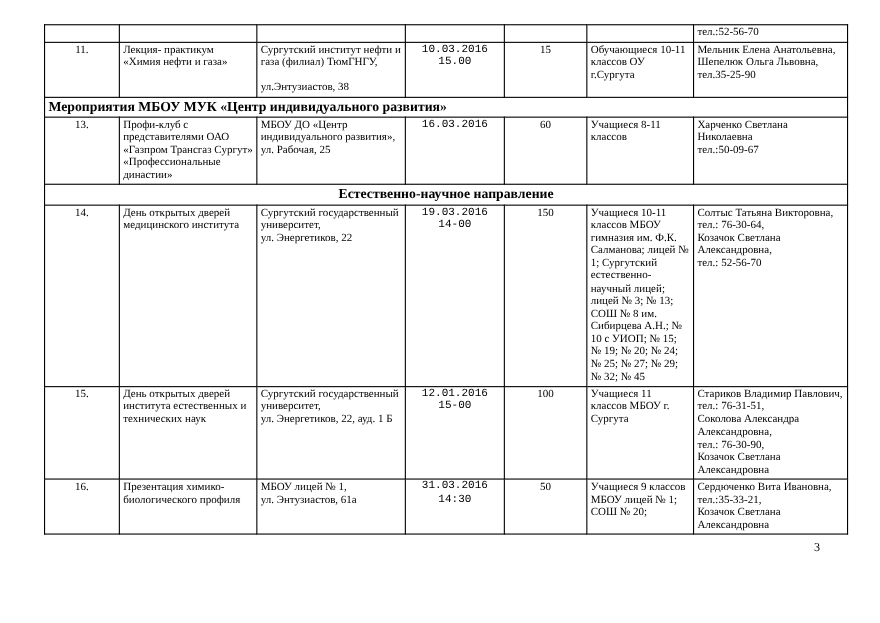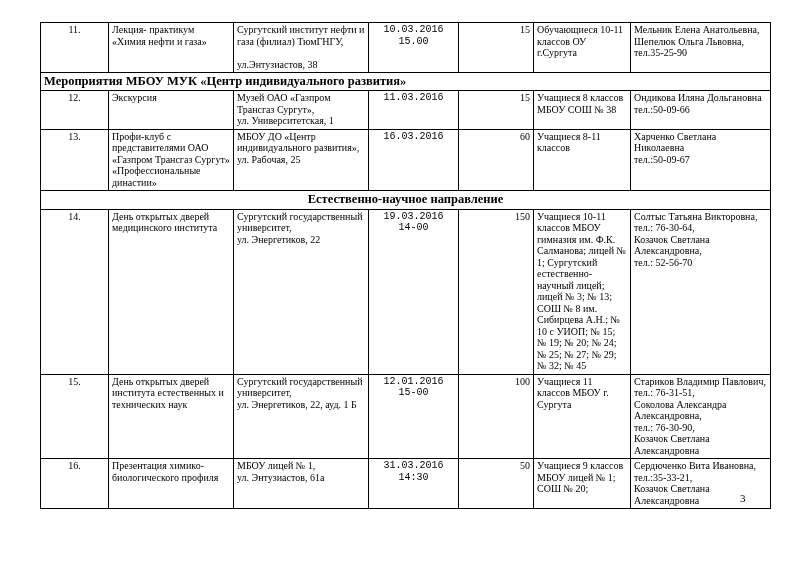--- a/index.html
+++ b/index.html
@@ -28,21 +28,21 @@
   }
   table.schedule td {
     border: 1px solid #000;
     padding: 1px 3px 2px 3px;
     vertical-align: top;
     white-space: pre-line;
     word-wrap: break-word;
   }
   td.c0 { text-align: center; margin-top: 36px; }
   td.c3 { text-align: center; vertical-align: middle; font-family: Liberation Mono, monospace; }
-  td.c4 { text-align: right; vertical-align: middle; }
+  td.c4 { text-align: center; vertical-align: middle; }
   td.section {
     font-weight: bold;
     font-size: 12.5px;
     white-space: normal;
     padding: 1px 4px;
   }
   td.sec-center { text-align: left; }
   td.sec-left  { text-align: center; }
   .page-number {
     position: absolute;
@@ -61,46 +61,44 @@
       <col style="width:68px">
       <col style="width:125px">
       <col style="width:135px">
       <col style="width:90px">
       <col style="width:75px">
       <col style="width:97px">
       <col style="width:140px">
     </colgroup>
     <tbody>
         <tr>
+          <td class="c0"></td>
+          <td class="c1"></td>
+          <td class="c2"></td>
+          <td class="c3"></td>
+          <td class="c4"></td>
+          <td class="c5"></td>
+          <td class="c6">тел.:52-56-70</td>
+        </tr>
+        <tr>
           <td class="c0">11.</td>
           <td class="c1">Лекция- практикум «Химия нефти и газа»</td>
           <td class="c2">Сургутский институт нефти и газа (филиал) ТюмГНГУ,
 
 ул.Энтузиастов, 38</td>
           <td class="c3">10.03.2016
 15.00</td>
           <td class="c4">15</td>
           <td class="c5">Обучающиеся 10-11 классов ОУ г.Сургута</td>
           <td class="c6">Мельник Елена Анатольевна,
 Шепелюк Ольга Львовна,
 тел.35-25-90</td>
         </tr>
         <tr>
           <td colspan="7" class="section sec-center">Мероприятия МБОУ МУК «Центр индивидуального развития»</td>
-        </tr>
-        <tr>
-          <td class="c0">12.</td>
-          <td class="c1">Экскурсия</td>
-          <td class="c2">Музей ОАО «Газпром Трансгаз Сургут»,
-ул. Университетская, 1</td>
-          <td class="c3">11.03.2016</td>
-          <td class="c4">15</td>
-          <td class="c5">Учащиеся 8 классов МБОУ СОШ № 38</td>
-          <td class="c6">Ондикова Иляна Дольгановна
-тел.:50-09-66</td>
         </tr>
         <tr>
           <td class="c0">13.</td>
           <td class="c1">Профи-клуб с представителями ОАО «Газпром Трансгаз Сургут» «Профессиональные династии»</td>
           <td class="c2">МБОУ ДО «Центр индивидуального развития»,
 ул. Рабочая, 25</td>
           <td class="c3">16.03.2016</td>
           <td class="c4">60</td>
           <td class="c5">Учащиеся 8-11 классов</td>
           <td class="c6">Харченко Светлана Николаевна

